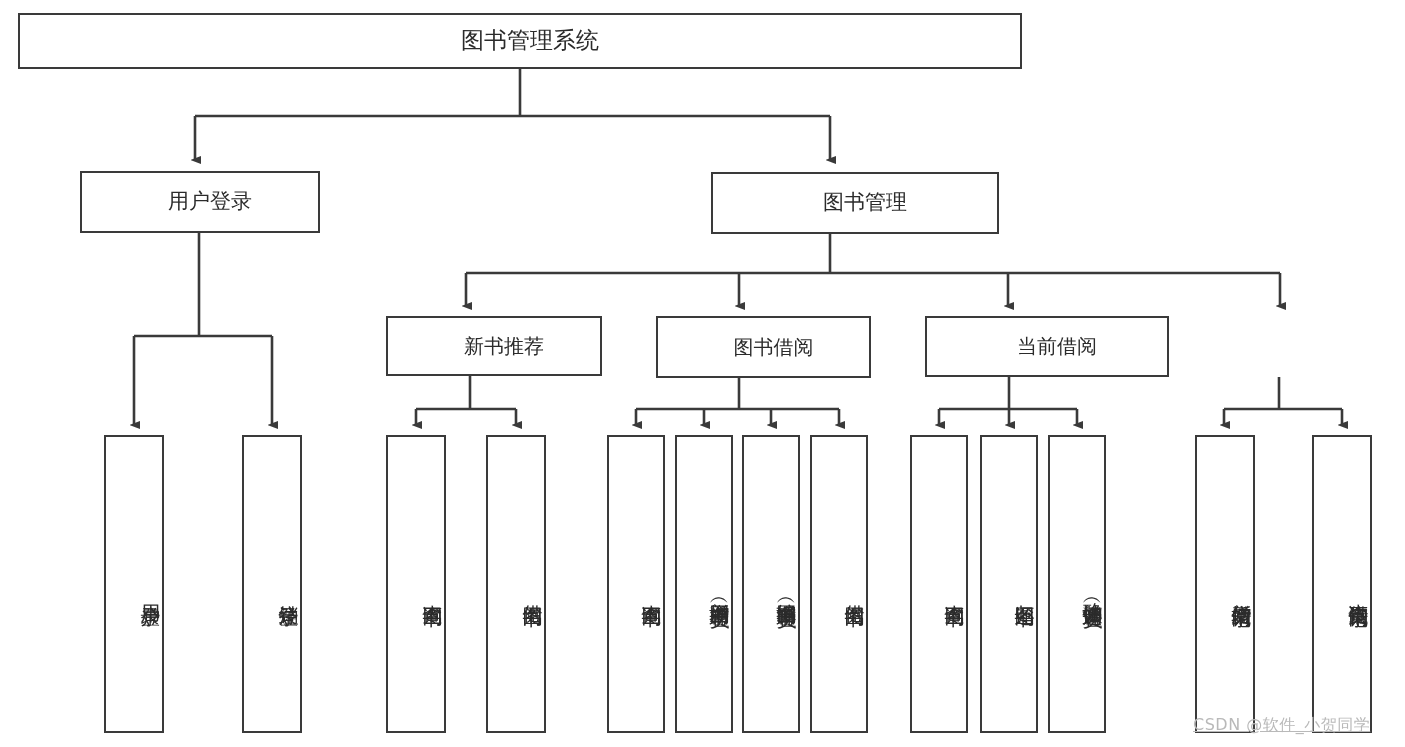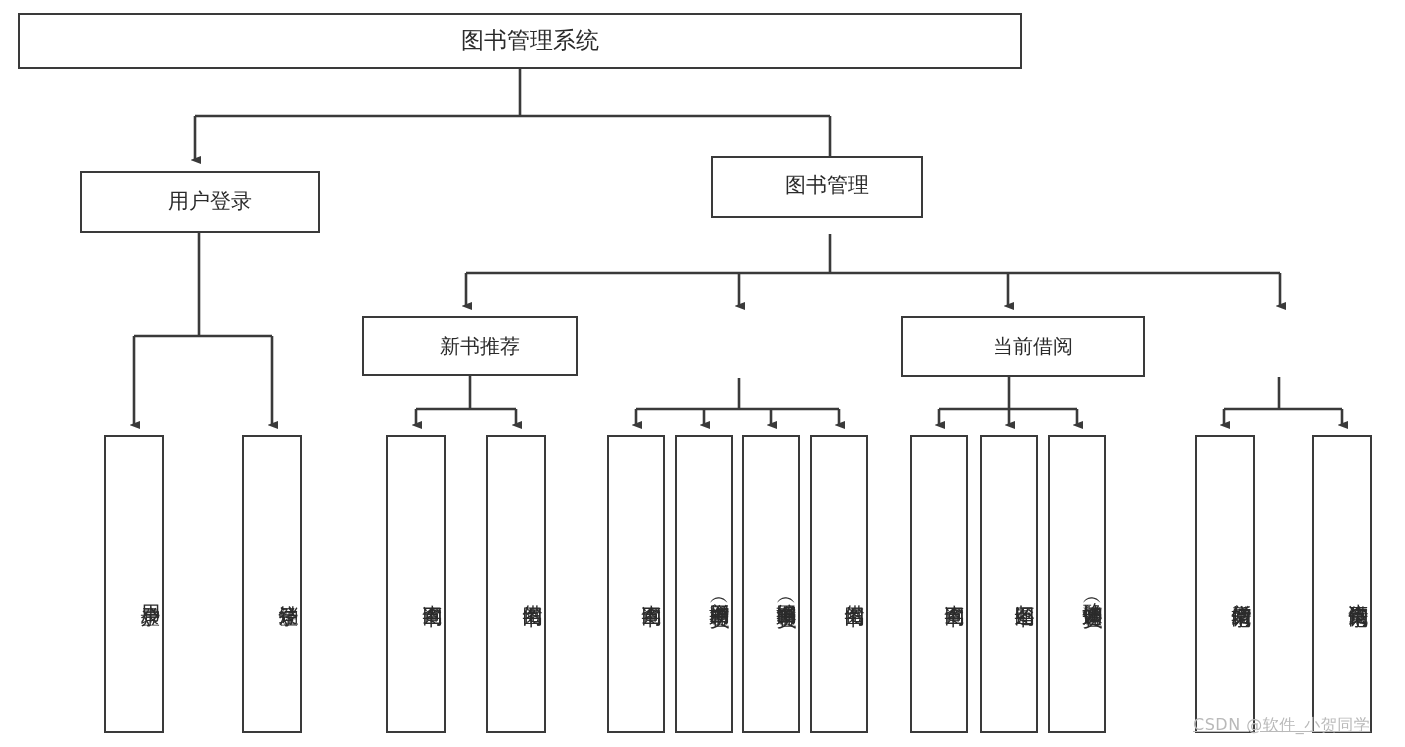--- a/index.html
+++ b/index.html
@@ -39,20 +39,21 @@
     padding-left: 20px;
   }
   .node.root {
     font-size: 23px;
   }
   .node.level1 {
     font-size: 21px;
   }
   .node.level2 {
     font-size: 20px;
+    margin-left: 24px;
   }
   .node.leaf {
     font-size: 20px;
     writing-mode: vertical-rl;
     text-orientation: upright;
     padding-top: 14px;
     align-items: flex-start;
     justify-content: center;
     letter-spacing: 1px;
   }
@@ -126,28 +127,31 @@
   </svg>
 
   <div class="node root" style="left:18px; top:13px; width:1004px; height:56px;">
     <span class="lbl">图书管理系统</span>
   </div>
 
   <div class="node level1" style="left:80px; top:171px; width:240px; height:62px;">
     <span class="lbl">用户登录</span>
   </div>
 
-  <div class="node level1" style="left:711px; top:156px; width:212px; height:62px;font-family:Liberation Mono, monospace;">
+  <div class="node level1" style="left:711px; top:172px; width:288px; height:62px;">
     <span class="lbl">图书管理</span>
   </div>
 
   <div class="node level2" style="left:362px; top:316px; width:216px; height:60px;">
     <span class="lbl">新书推荐</span>
   </div>
 
+  <div class="node level2" style="left:632px; top:316px; width:215px; height:62px;">
+    <span class="lbl">图书借阅</span>
+  </div>
 
   <div class="node level2" style="left:901px; top:316px; width:244px; height:61px;">
     <span class="lbl">当前借阅</span>
   </div>
 
 
   <div class="node leaf" style="left:104px; top:435px; width:60px; height:298px;">
     <span class="lbl">用户登录</span>
   </div>
   <div class="node leaf" style="left:242px; top:435px; width:60px; height:298px;">

